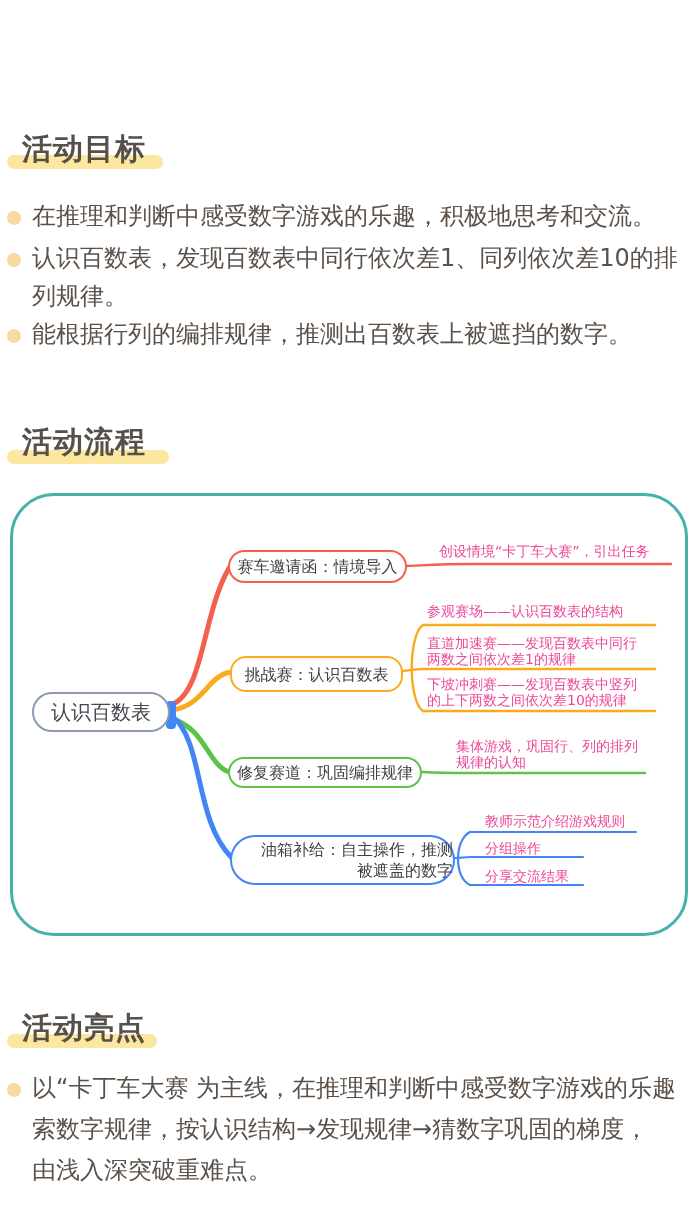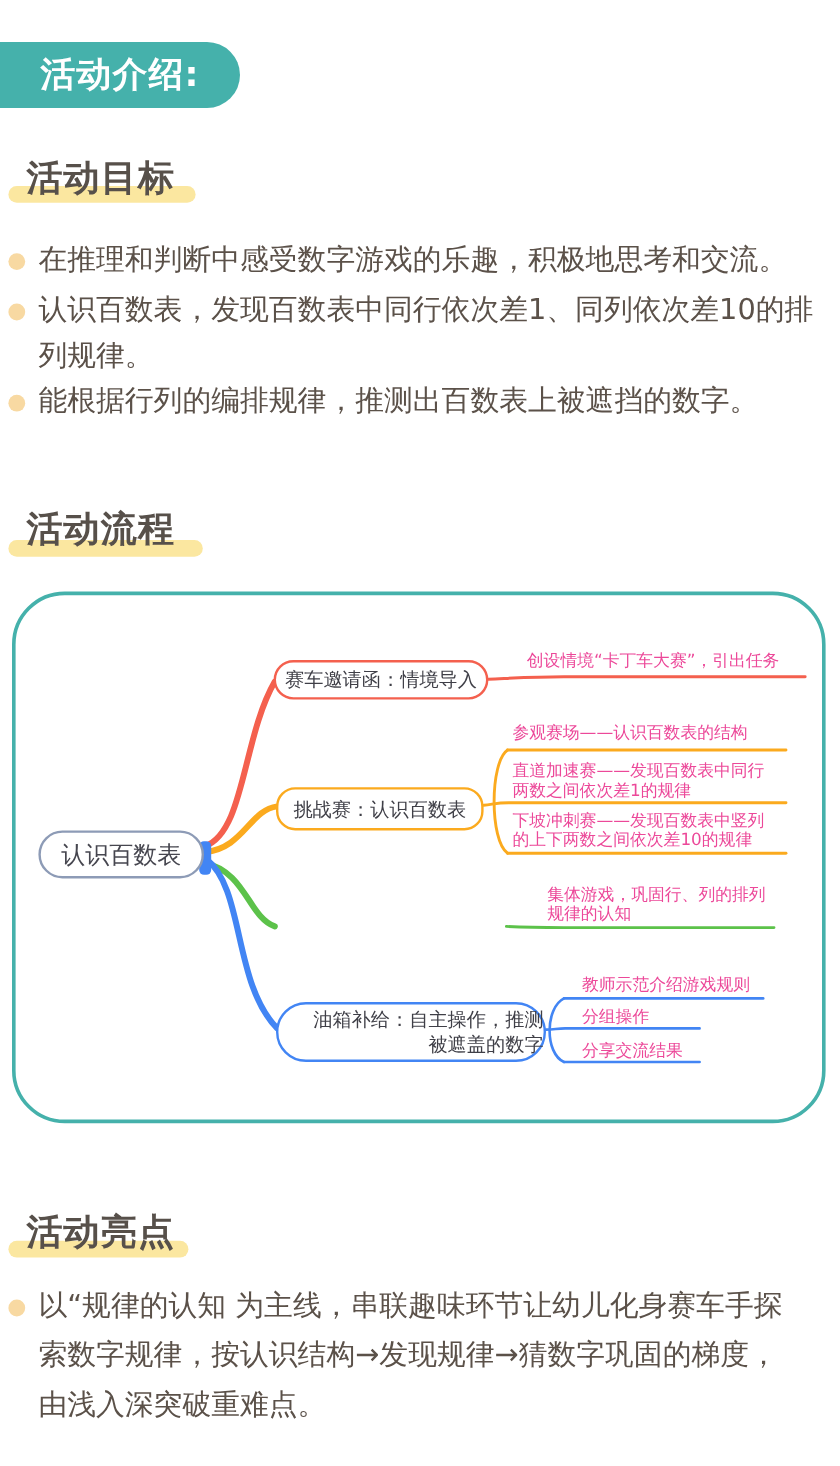--- a/index.html
+++ b/index.html
@@ -54,23 +54,20 @@
   .leaf {
     position:absolute; font-size:14px; line-height:16px; color:#ec4899;
     white-space:nowrap; z-index:2;
   }
 </style>
 </head>
 <body>
 
 <div class="page">
 
-  <div class="badge">
-    <span>活动介绍:</span>
-  </div>
 
   <div class="sec-title" style="top:133px;">活动目标</div>
   <div class="hl" style="left:7px; top:155px; width:156px;"></div>
 
   <div class="b-dot" style="top:211px;"></div>
   <div class="b-text" style="top:197px;">
     <div>在推理和判断中感受数字游戏的乐趣，积极地思考和交流。</div>
   </div>
 
   <div class="b-dot" style="top:253px;"></div>
@@ -116,20 +113,23 @@
     <div class="node node-root">
       <span>认识百数表</span>
     </div>
 
     <div class="node node-b1">
       <span>赛车邀请函：情境导入</span>
     </div>
     <div class="node node-b2">
       <span>挑战赛：认识百数表</span>
     </div>
+    <div class="node node-b3">
+      <span>修复赛道：巩固编排规律</span>
+    </div>
     <div class="node node-b4">
       <span>油箱补给：自主操作，推测</span>
       <span>被遮盖的数字</span>
     </div>
 
     <div class="leaf" style="left:429px; top:50px;">
       <div>创设情境“卡丁车大赛”，引出任务</div>
     </div>
 
     <div class="leaf" style="left:417px; top:110px;">
@@ -158,18 +158,18 @@
     <div class="leaf" style="left:475px; top:375px;text-align:right;">
       <div>分享交流结果</div>
     </div>
   </div>
 
   <div class="sec-title" style="top:1012px;">活动亮点</div>
   <div class="hl" style="left:7px; top:1034px; width:150px;"></div>
 
   <div class="b-dot" style="top:1083px;"></div>
   <div class="b-text wide" style="top:1068px;">
-    <div>以“规律的认知 为主线，串联趣味环节让幼儿化身赛车手探</div>
+    <div>以“卡丁车大赛 为主线，在推理和判断中感受数字游戏的乐趣</div>
     <div>索数字规律，按认识结构→发现规律→猜数字巩固的梯度，</div>
     <div>由浅入深突破重难点。</div>
   </div>
 
 </div>
 
 </body></html>

